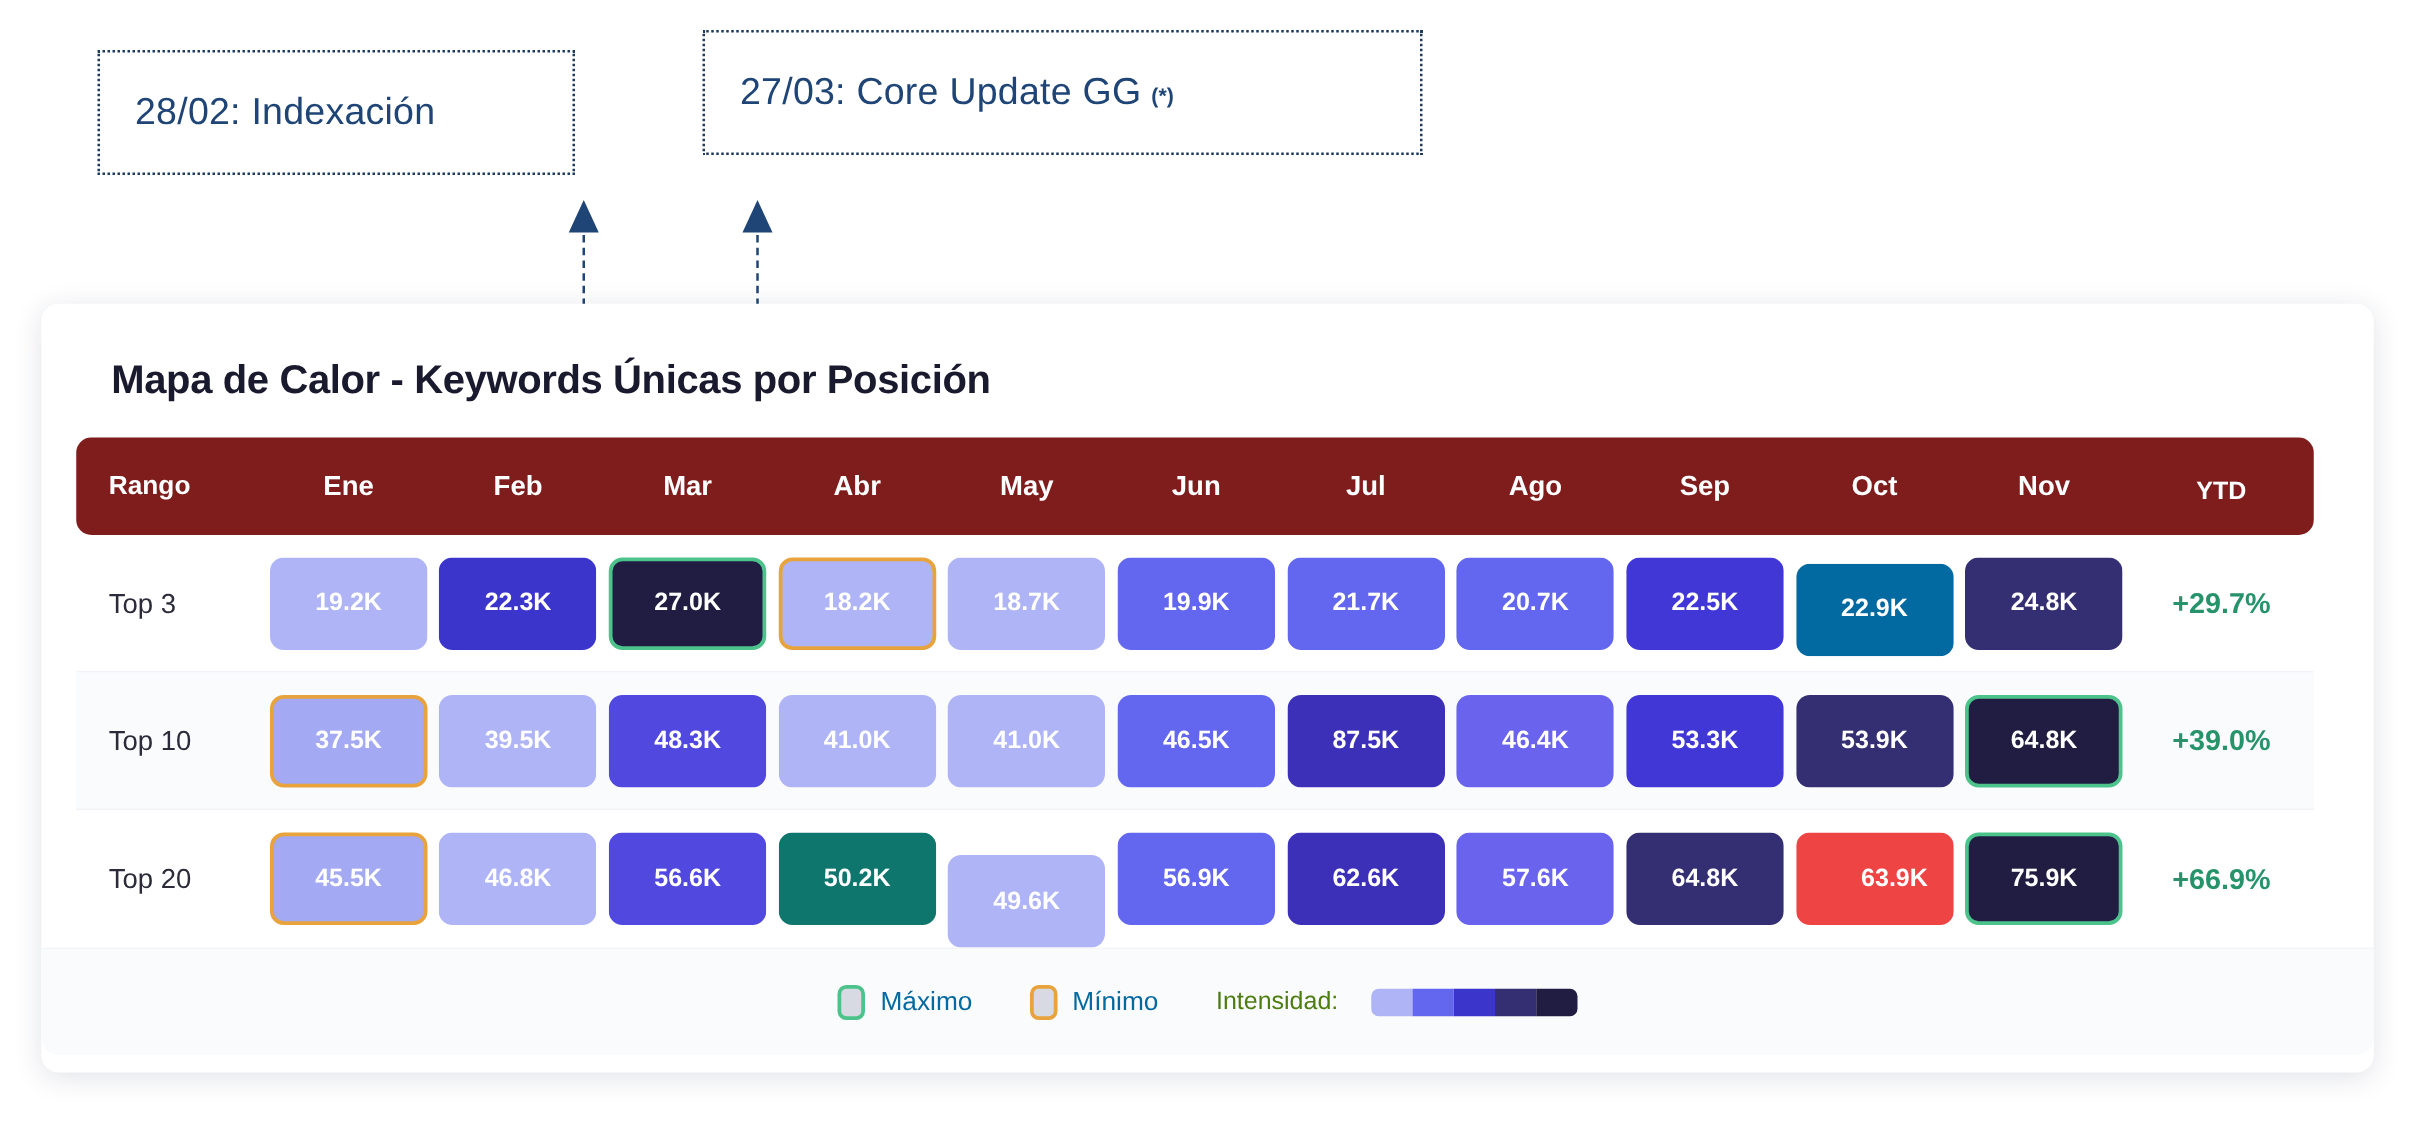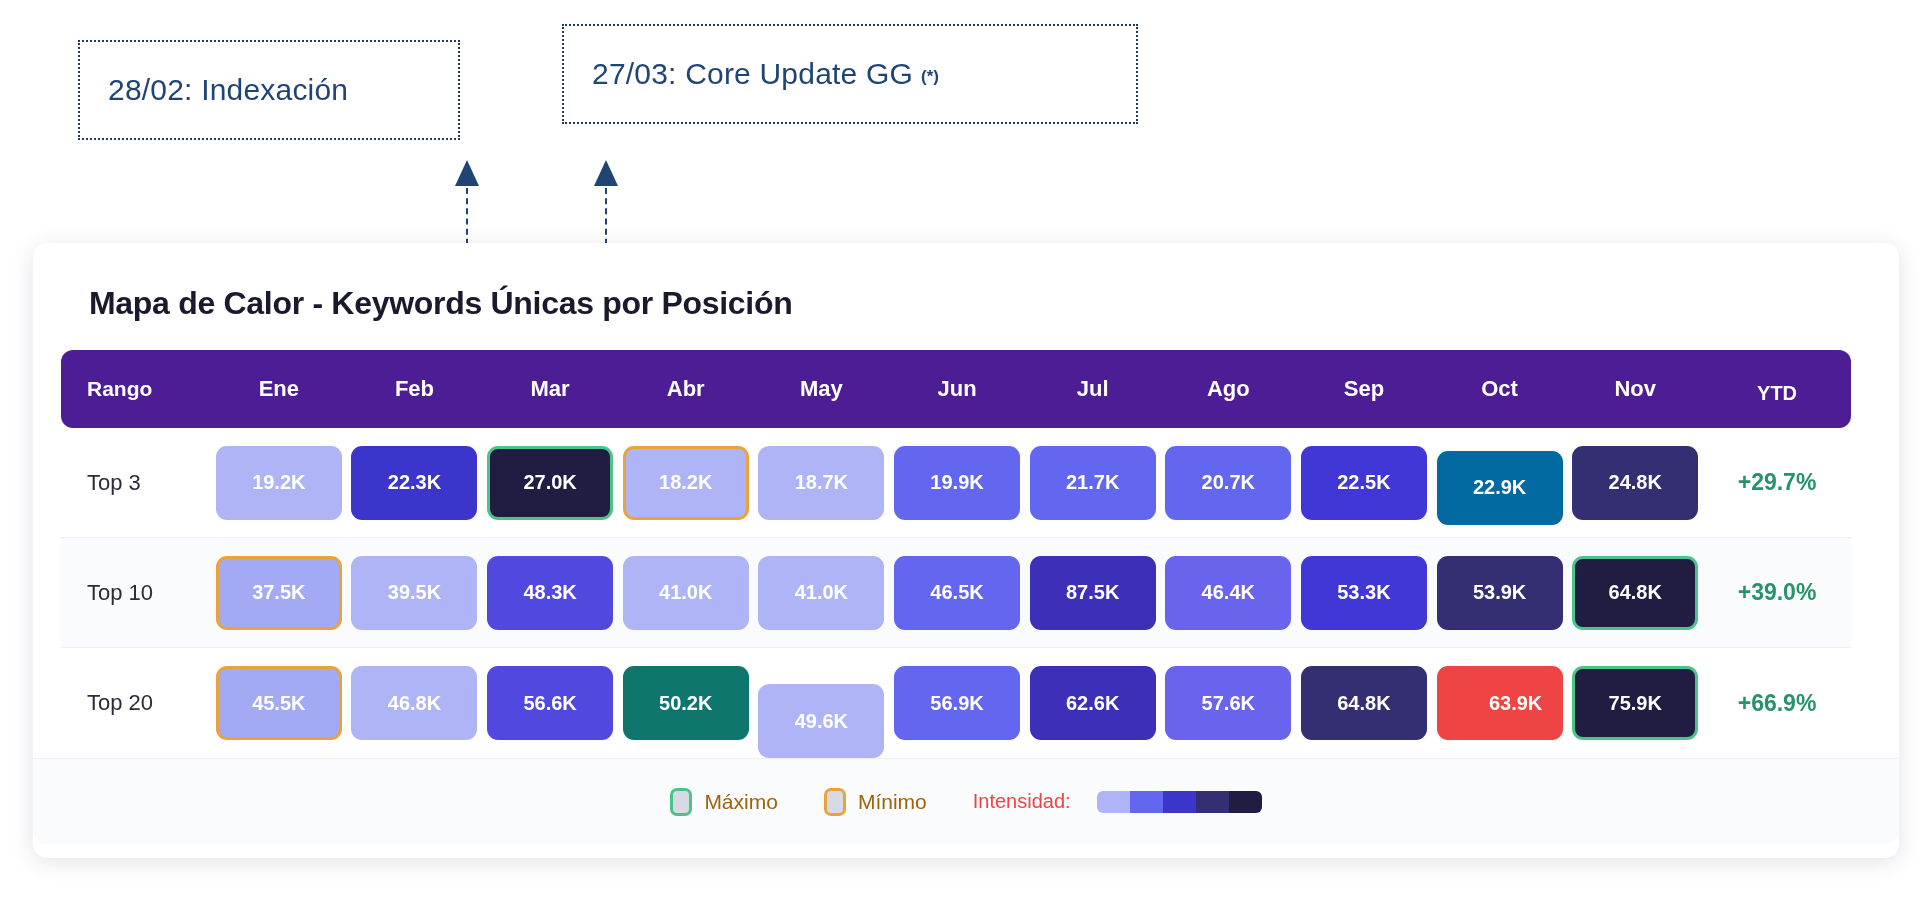--- a/index.html
+++ b/index.html
@@ -83,21 +83,21 @@
 
   
   #heatmap-table {
     margin-top: 28px;
     width: 1790px;
   }
 
   .table-header {
     display: flex;
     align-items: center;
-    background: #4c1d95;
+    background: #7f1d1d;
     border-radius: 12px;
     height: 78px;
     color: #ffffff;
   }
   .th {
     font-size: 22px;
     font-weight: 700;
     text-align: center;
   }
   .th-rango { width: 150px; text-align: left; padding-left: 26px; font-size: 21px; }
@@ -163,22 +163,22 @@
     border-radius: 0 0 14px 14px;
   }
   .legend-item { display: flex; align-items: center; gap: 12px; }
   .legend-chip {
     width: 22px; height: 28px;
     border-radius: 7px;
     background: #d8dae3;
   }
   .legend-chip.max { border: 3px solid #4cc38a; }
   .legend-chip.min { border: 3px solid #e8a33d; }
-  .legend-label { font-size: 21px; color: #a16207; }
-  .legend-scale-label { font-size: 20px; color: #ef4444; margin-right: 14px; }
+  .legend-label { font-size: 21px; color: #0369a1; }
+  .legend-scale-label { font-size: 20px; color: #4d7c0f; margin-right: 14px; }
   #intensity-scale { display: flex; }
   .scale-swatch { width: 33px; height: 22px; }
   .scale-swatch:first-child { border-radius: 6px 0 0 6px; }
   .scale-swatch:last-child  { border-radius: 0 6px 6px 0; }
 </style>
 </head>
 <body>
 
 <div id="annotation-1" class="annotation">
   <span class="annotation-text">28/02: Indexación</span>

